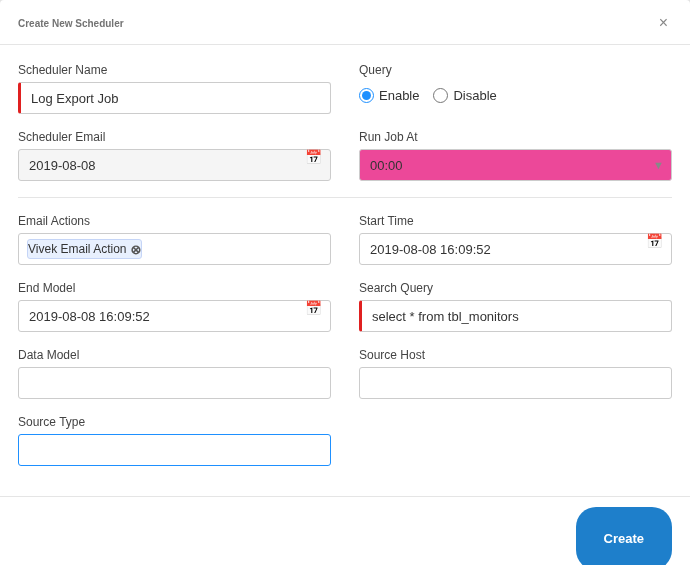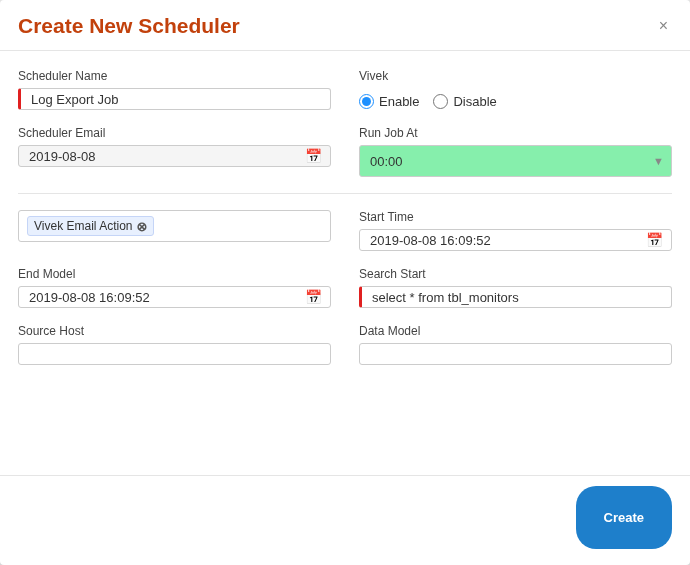--- a/index.html
+++ b/index.html
@@ -22,23 +22,23 @@
       flex-direction: column;
     }
     .modal-header {
       display: flex;
       justify-content: space-between;
       align-items: center;
       padding: 14px 18px 12px 18px;
       border-bottom: 1px solid #e5e5e5;
     }
     .modal-title {
-      font-size: 21px;
+      font-size: 10px;
       font-weight: 600;
-      color: #c2410c;
+      color: #737373;
     }
     .close-btn {
       background: none;
       border: none;
       cursor: pointer;
       font-size: 16px;
       color: #888;
       padding: 0 4px;
     }
     .modal-body {
@@ -61,32 +61,32 @@
       margin-bottom: 5px;
       font-weight: 500;
     }
     .form-input {
       border: 1px solid #ccc;
       border-radius: 3px;
       padding: 6px 10px;
       font-size: 13px;
       color: #333;
       outline: none;
-      height: 22px;
+      height: 32px;
     }
     .form-input.red-left {
       border-left: 3px solid #e02020;
     }
     .form-input.blue-border {
       border: 1.5px solid #1e90ff;
     }
     .input-with-icon {
       position: relative;
       display: flex;
-      align-items: center;
+      align-items: flex-start;
     }
     .input-with-icon input {
       width: 100%;
       padding-right: 32px;
     }
     .calendar-icon {
       position: absolute;
       right: 8px;
       color: #888;
       cursor: pointer;
@@ -115,21 +115,21 @@
     .select-wrapper {
       position: relative;
     }
     .select-wrapper select {
       width: 100%;
       border: 1px solid #ccc;
       border-radius: 3px;
       padding: 6px 28px 6px 10px;
       font-size: 13px;
       color: #333;
-      background: #86efac;
+      background: #ec4899;
       appearance: none;
       height: 32px;
       cursor: pointer;
       outline: none;
     }
     .select-arrow {
       position: absolute;
       right: 8px;
       top: 50%;
       transform: translateY(-50%);
@@ -150,21 +150,21 @@
       display: flex;
       align-items: center;
       gap: 6px;
       flex-wrap: wrap;
       cursor: text;
     }
     .tag {
       background: #e8f0fe;
       border: 1px solid #c5d5f7;
       border-radius: 3px;
-      padding: 2px 6px;
+      padding: 2px 0;
       font-size: 12px;
       color: #333;
       display: flex;
       align-items: center;
       gap: 4px;
     }
     .tag-close {
       cursor: pointer;
       color: #555;
       font-size: 13px;
@@ -206,21 +206,21 @@
   </div>
 
   <div class="modal-body">
 
     <div class="form-row">
       <div class="form-col">
         <label class="form-label">Scheduler Name</label>
         <input class="form-input red-left" type="text" value="Log Export Job" style="">
       </div>
       <div class="form-col">
-        <label class="form-label">Vivek</label>
+        <label class="form-label">Query</label>
         <div class="status-row">
           <label class="radio-label">
             <input type="radio" name="status" checked="" style="">
             <span>Enable</span>
           </label>
           <label class="radio-label">
             <input type="radio" name="status" style="">
             <span>Disable</span>
           </label>
         </div>
@@ -247,20 +247,21 @@
           </select>
           <span class="select-arrow">▼</span>
         </div>
       </div>
     </div>
 
     <hr class="divider">
 
     <div class="form-row">
       <div class="form-col">
+        <label class="form-label">Email Actions</label>
         <div class="tag-input">
           <div class="tag">
             <span>Vivek Email Action</span>
             <button class="tag-close">⊗</button>
           </div>
         </div>
       </div>
       <div class="form-col">
         <label class="form-label">Start Time</label>
         <div class="input-with-icon">
@@ -272,37 +273,41 @@
 
     <div class="form-row">
       <div class="form-col">
         <label class="form-label">End Model</label>
         <div class="input-with-icon">
           <input class="form-input" type="text" value="2019-08-08 16:09:52" style="width: 100%;">
           <span class="calendar-icon">📅</span>
         </div>
       </div>
       <div class="form-col">
-        <label class="form-label">Search Start</label>
+        <label class="form-label">Search Query</label>
         <input class="form-input red-left" type="text" value="select * from tbl_monitors" style="">
       </div>
     </div>
 
     <div class="form-row">
+      <div class="form-col">
+        <label class="form-label">Data Model</label>
+        <input class="form-input" type="text" value="" style="">
+      </div>
       <div class="form-col">
         <label class="form-label">Source Host</label>
         <input class="form-input" type="text" value="" style="">
       </div>
-      <div class="form-col">
-        <label class="form-label">Data Model</label>
-        <input class="form-input" type="text" value="" style="">
-      </div>
-    </div>
-
-    <div class="form-row">
+    </div>
+
+    <div class="form-row">
+      <div class="form-col">
+        <label class="form-label">Source Type</label>
+        <input class="form-input blue-border" type="text" value="" style="">
+      </div>
       <div class="form-col"></div>
     </div>
 
   </div>
 
   <div class="modal-footer">
     <button class="create-btn">Create</button>
   </div>
 </div>
 

